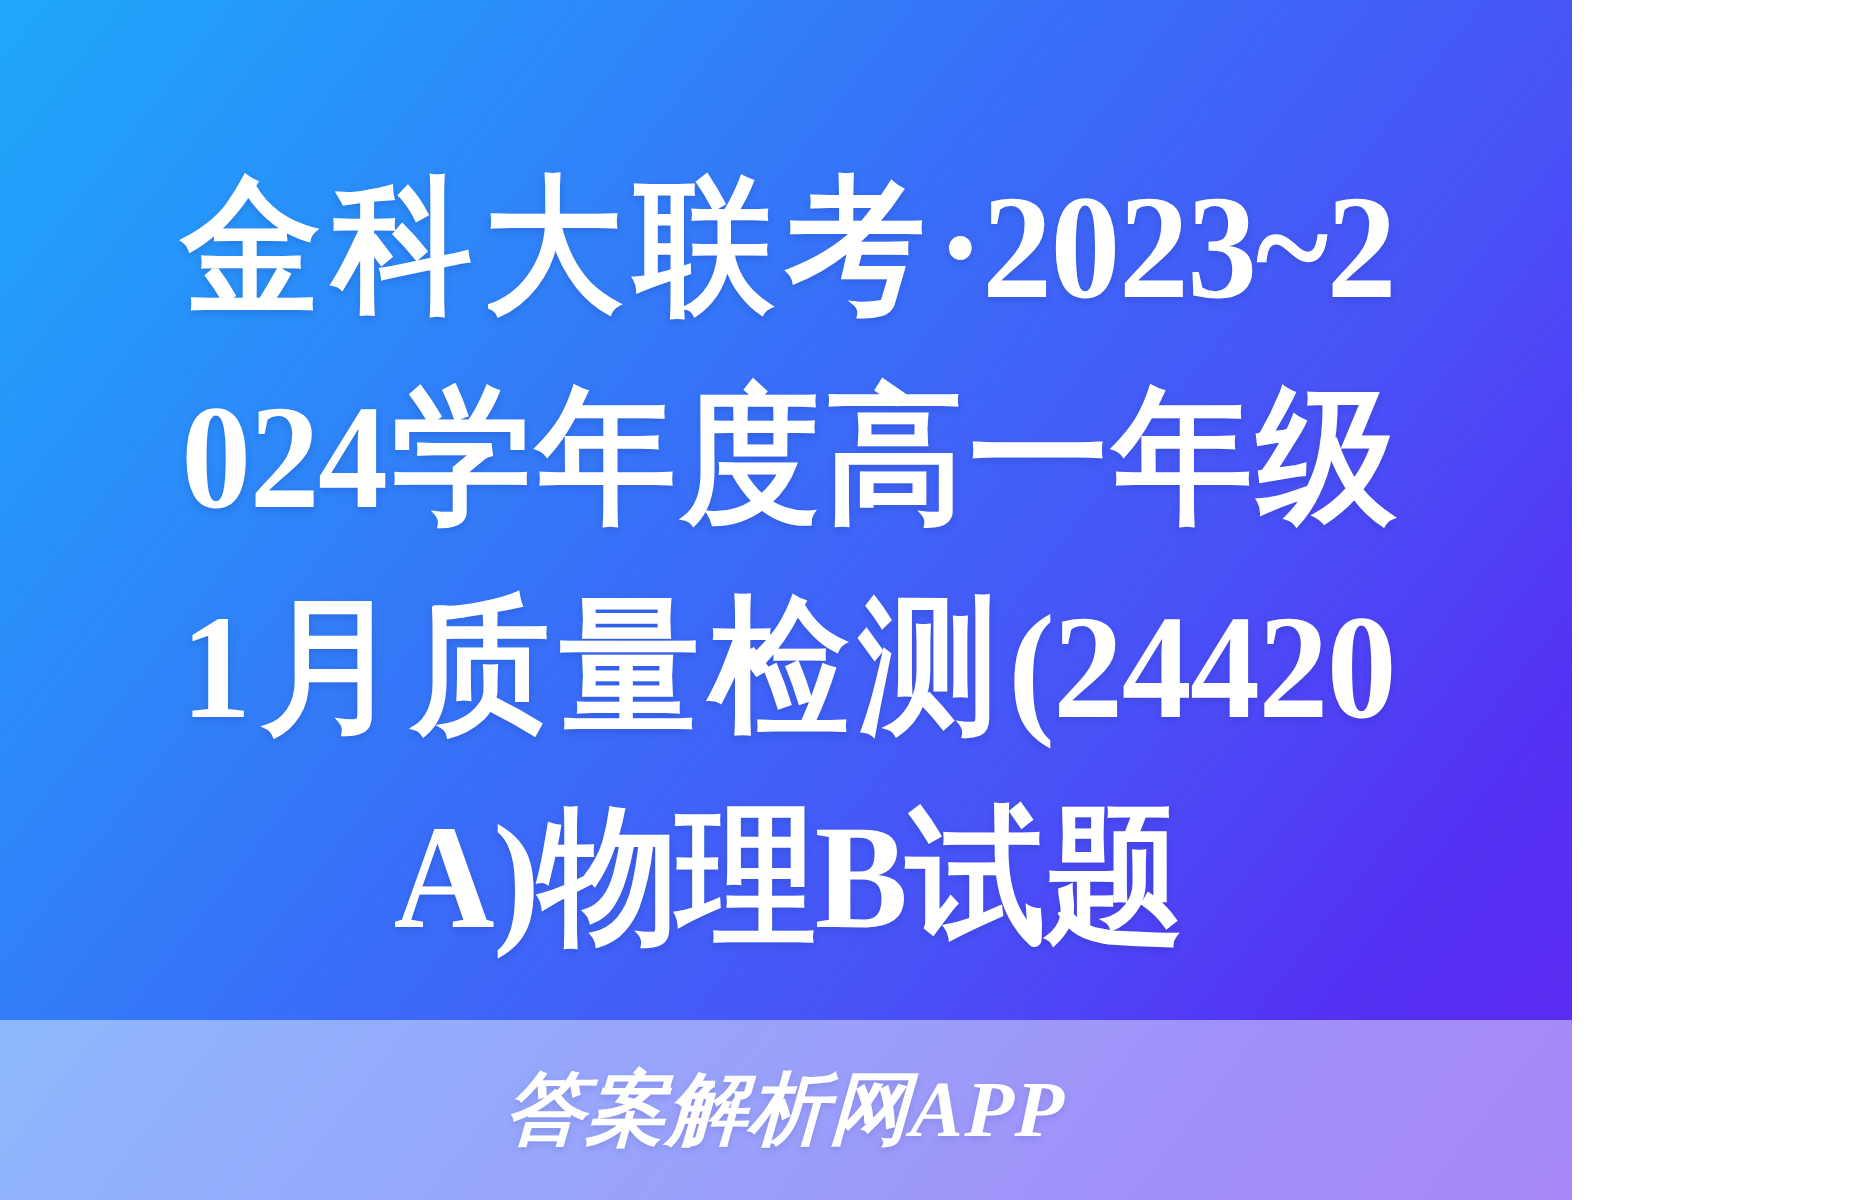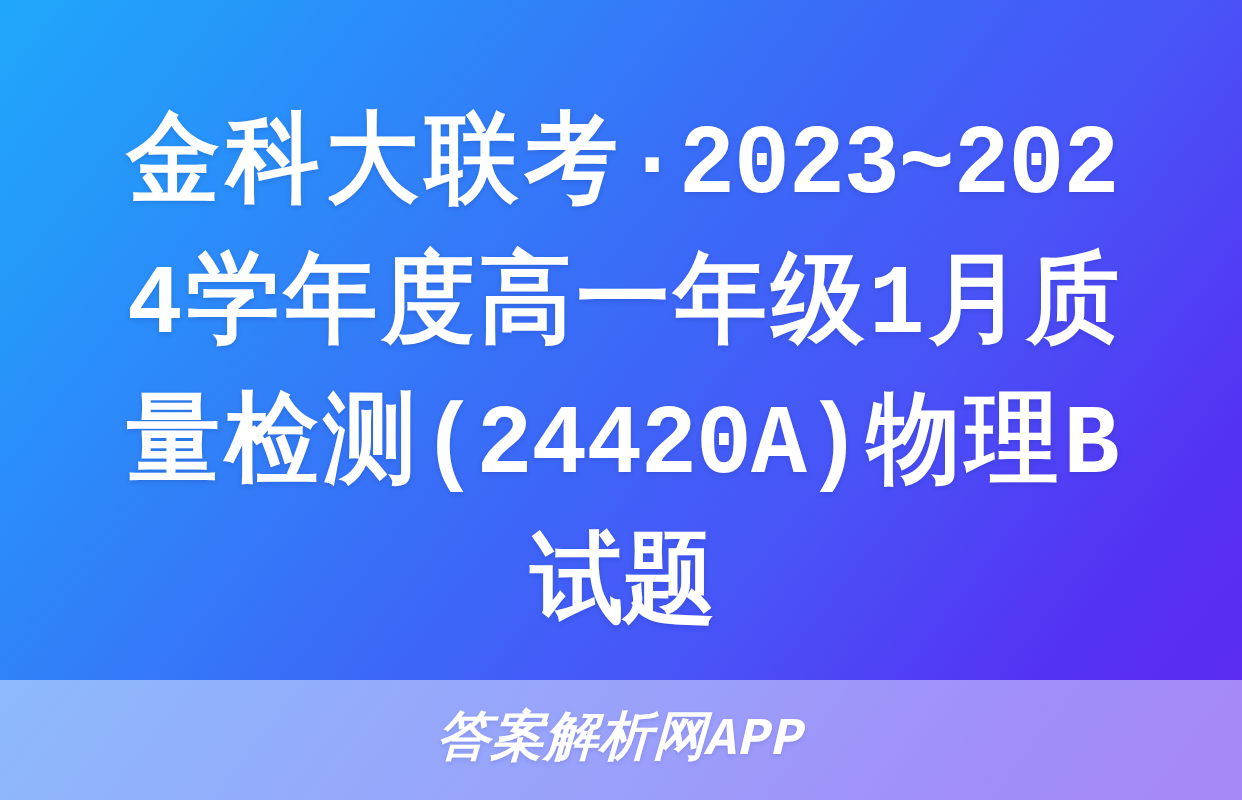--- a/index.html
+++ b/index.html
@@ -4,33 +4,33 @@
 <title>Exam Title Card</title>
 <style>
   html, body {
     margin: 0;
     padding: 0;
     background: #ffffff;
   }
 
   .card {
     position: relative;
-    width: 1242px;
+    width: 1048px;
     height: 800px;
     overflow: hidden;
     background:
       linear-gradient(128deg,
         #14a3fb 0%,
         #1e93fa 14%,
         #2f7cf8 32%,
         #3c68f8 48%,
         #4a53fa 66%,
         #5633f9 84%,
         #6129f8 100%);
-    font-family: Liberation Mono, monospace;
+    font-family: Liberation Serif, serif;
     -webkit-font-smoothing: antialiased;
   }
 
   
   .card::after {
     content: "";
     position: absolute;
     inset: 0;
     background: linear-gradient(128deg, rgba(255,255,255,0.05) 0%, rgba(255,255,255,0.0) 45%, rgba(0,0,0,0.03) 100%);
     pointer-events: none;

